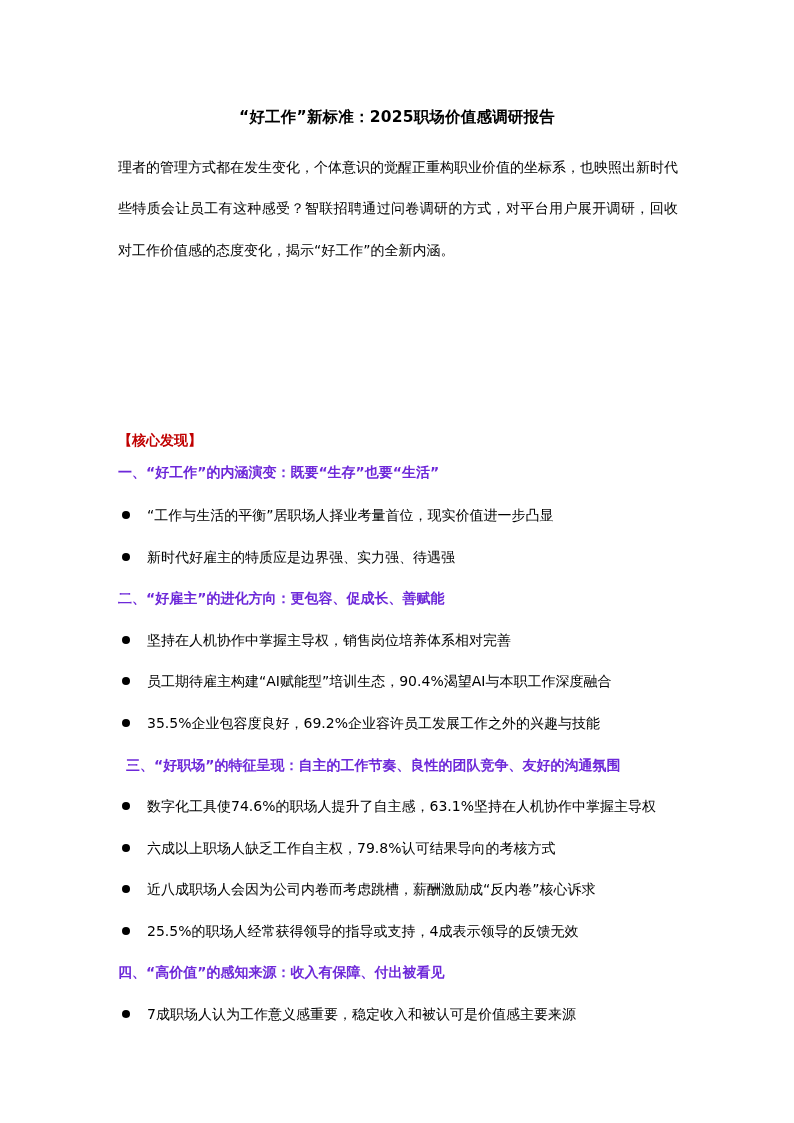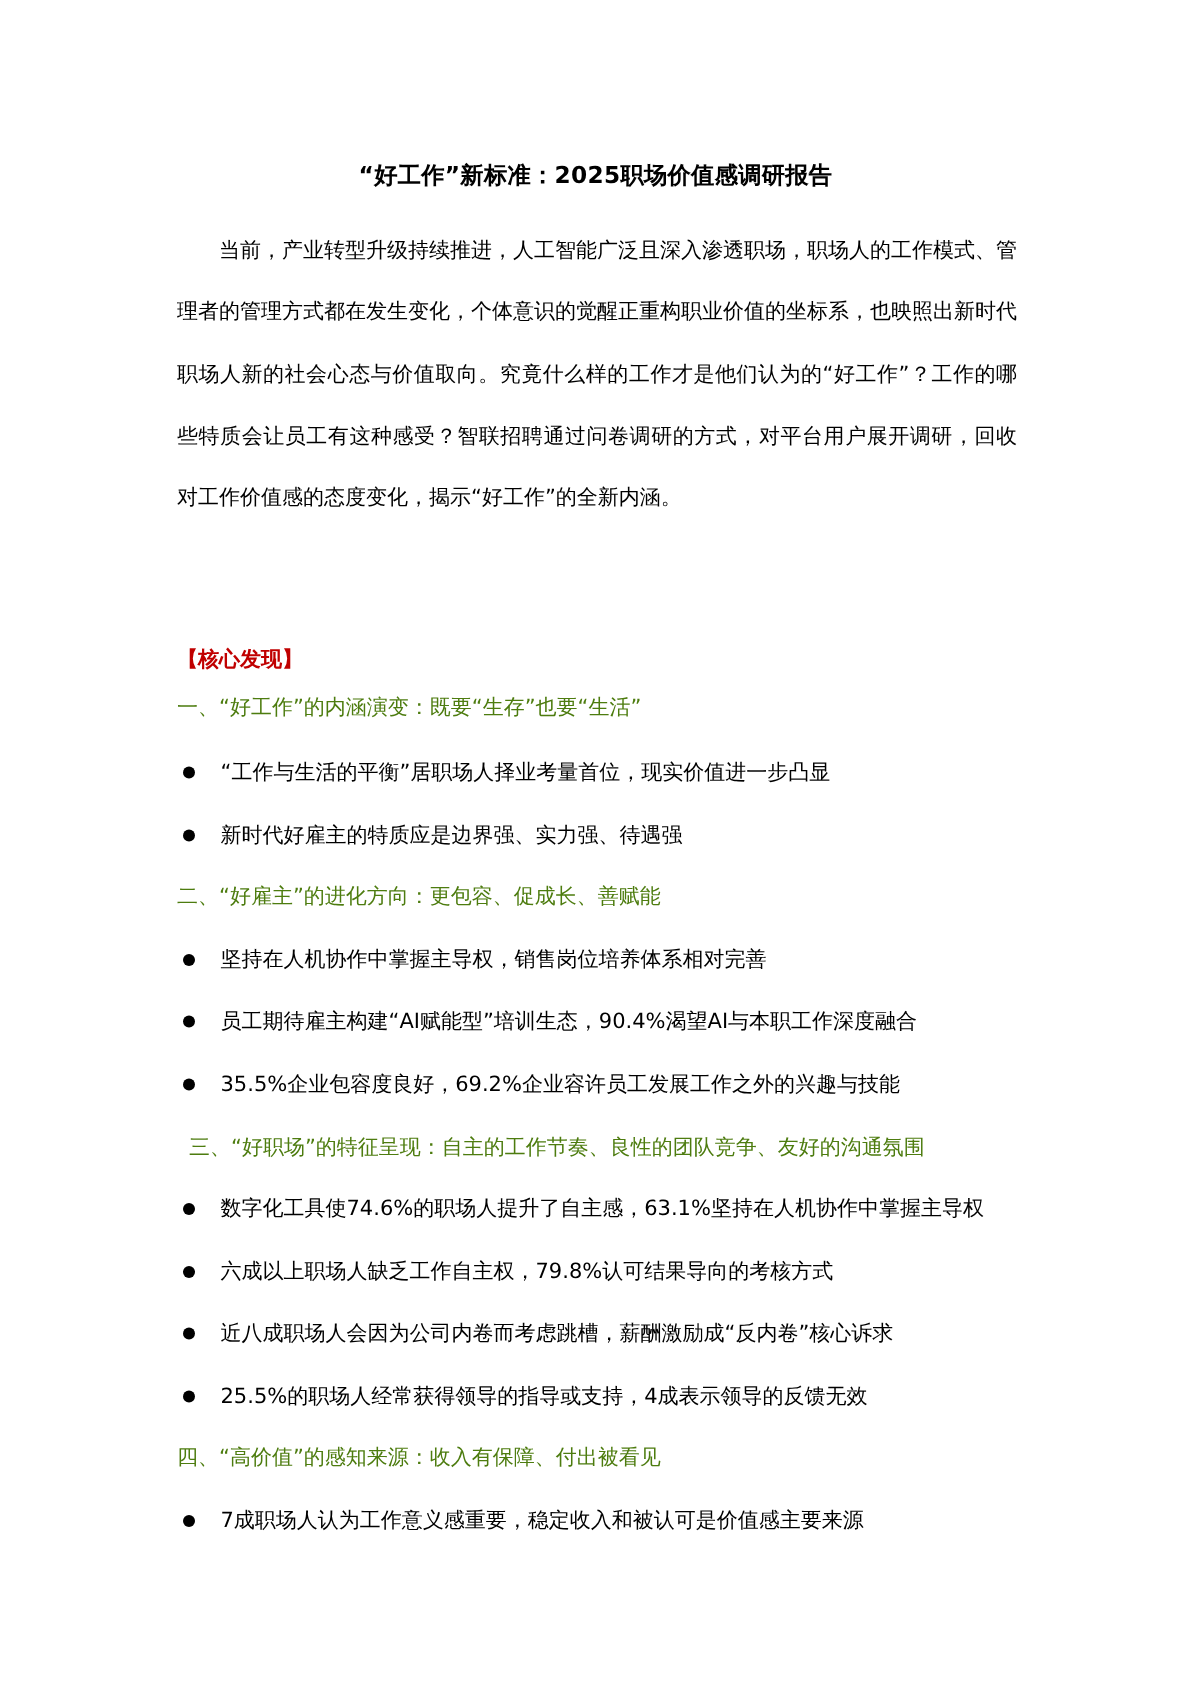--- a/index.html
+++ b/index.html
@@ -63,22 +63,22 @@
       font-size: 14px;
       line-height: 24px;
       white-space: nowrap;
       text-align: center;
     }
     .core {
       color: #C00000;
       font-weight: bold;
     }
     .heading {
-      color: #4d7c0f;
-      font-weight: normal;
+      color: #6d28d9;
+      font-weight: bold;
     }
     .bullet-row {
       position: absolute;
       left: 118px;
       font-size: 14px;
       line-height: 24px;
       white-space: nowrap;
       color: #000000;
     }
     .bullet {
@@ -97,23 +97,21 @@
     }
   </style>
 </head>
 <body>
 
 <div class="page">
 
   <div class="title">“好工作”新标准：2025职场价值感调研报告</div>
 
   <div class="para">
-    <span class="line first">当前，产业转型升级持续推进，人工智能广泛且深入渗透职场，职场人的工作模式、管</span>
     <span class="line">理者的管理方式都在发生变化，个体意识的觉醒正重构职业价值的坐标系，也映照出新时代</span>
-    <span class="line">职场人新的社会心态与价值取向。究竟什么样的工作才是他们认为的“好工作”？工作的哪</span>
     <span class="line">些特质会让员工有这种感受？智联招聘通过问卷调研的方式，对平台用户展开调研，回收</span>
     <span class="line last">对工作价值感的态度变化，揭示“好工作”的全新内涵。</span>
   </div>
 
   <div class="row core" style="top:428px;">【核心发现】</div>
 
   <div class="row heading" style="top:460px;">一、“好工作”的内涵演变：既要“生存”也要“生活”</div>
   <div class="bullet-row" style="top:503px;">
     <span class="bullet"></span>
     <span class="bullet-text">“工作与生活的平衡”居职场人择业考量首位，现实价值进一步凸显</span>

